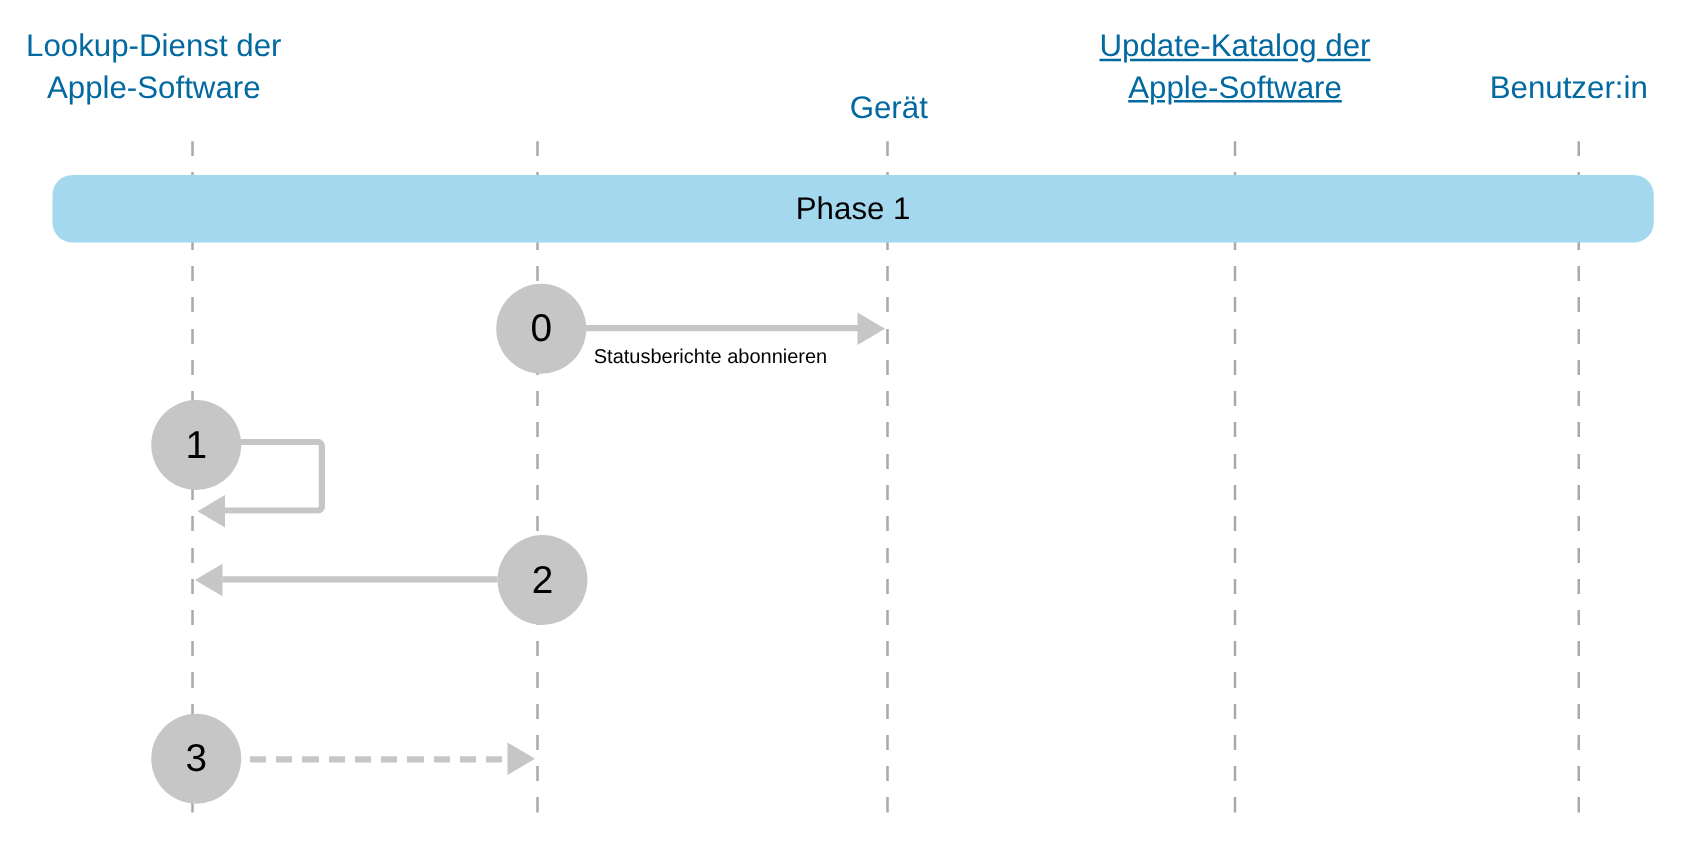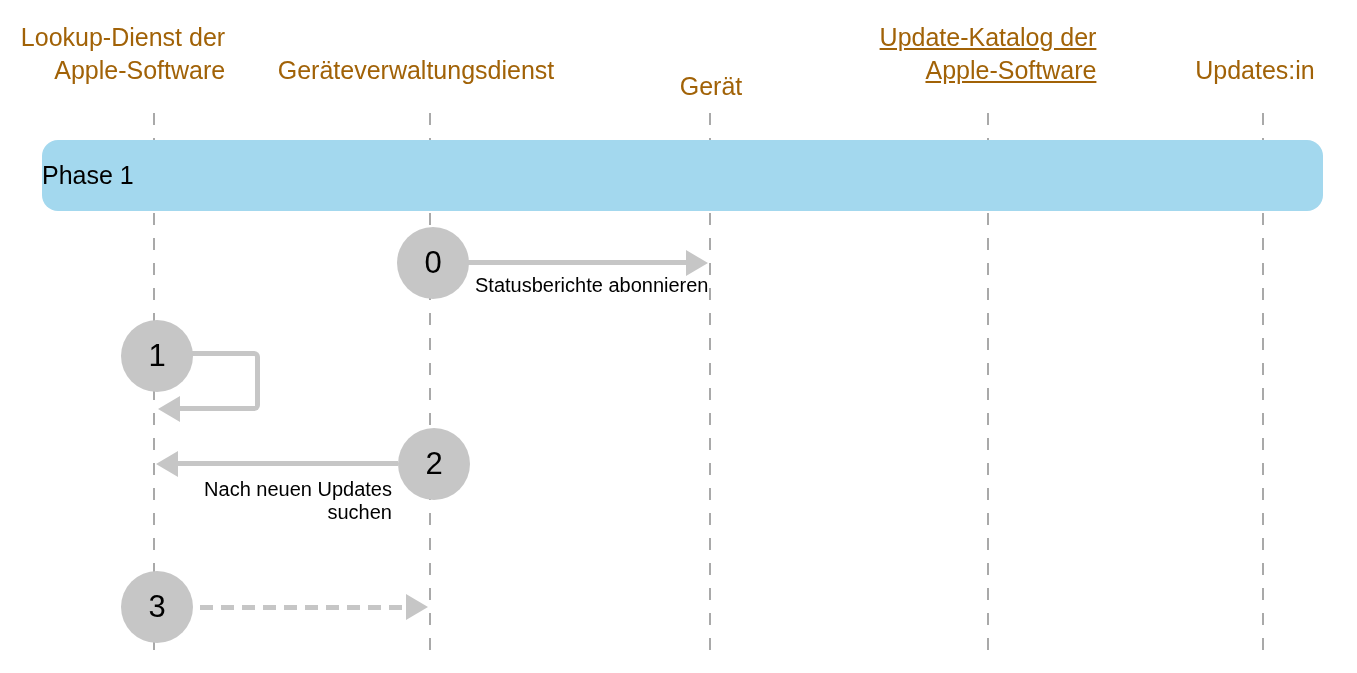--- a/index.html
+++ b/index.html
@@ -10,25 +10,25 @@
     background: #ffffff;
     font-family: "Liberation Sans", sans-serif;
     color: #000;
     overflow: hidden;
   }
 
   
   .ll-header {
     position: absolute;
     transform: translateX(-50%);
-    text-align: right;
+    text-align: center;
     font-size: 25px;
     line-height: 33px;
     white-space: pre-line;
-    color: #a16207;
+    color: #0369a1;
     z-index: 2;
   }
   .h-lookup  { left: 123px;  top: 21px; }
   .h-mdm     { left: 416px;  top: 54px; }
   .h-device  { left: 711px;  top: 70px; }
   .h-catalog { left: 988px;  top: 21px; text-decoration: underline; }
   .h-user    { left: 1255px; top: 54px; }
 
   
   .lifeline {
@@ -44,25 +44,26 @@
   .ll-3 { left: 709px; }
   .ll-4 { left: 987px; }
   .ll-5 { left: 1262px; }
 
   
   .phase-band {
     position: absolute;
     left: 42px;
     top: 140px;
     width: 1281px;
-    height: 71px;
+    height: 54px;
     background: #a3d8ee;
     border-radius: 16px;
     display: flex;
     align-items: center;
+    justify-content: center;
     z-index: 1;
   }
   .phase-band .phase-label {
     font-size: 25px;
     color: #000;
   }
 
   
   .step-circle {
     position: absolute;
@@ -125,43 +126,42 @@
   .head-right { border-left: 22px solid #c6c6c6; }
   .head-left  { border-right: 22px solid #c6c6c6; }
   .head-0 { left: 686px; top: 250px; }
   .head-1 { left: 158px; top: 396px; }
   .head-2 { left: 156px; top: 451px; }
   .head-3 { left: 406px; top: 594px; }
 
   
   .msg-label {
     position: absolute;
-    font-size: 20px;
+    font-size: 16px;
     line-height: 23px;
     white-space: pre-line;
     color: #000;
     z-index: 2;
   }
   .lbl-0 { left: 475px; top: 274px; }
   .lbl-1 { left: 198px; top: 296px; }
   .lbl-2 { left: 187px; top: 478px; width: 205px; text-align: right; }
   .lbl-3 { left: 198px; top: 615px; }
 </style>
 </head>
 <body>
 
 <div class="diagram">
 
   <div class="ll-header h-lookup">Lookup-Dienst der
 Apple-Software</div>
-  <div class="ll-header h-mdm">Geräteverwaltungsdienst</div>
   <div class="ll-header h-device">Gerät</div>
   <div class="ll-header h-catalog">Update-Katalog der
 Apple-Software</div>
-  <div class="ll-header h-user">Updates:in</div>
+  <div class="ll-header h-user">Benutzer:in</div>
 
   <div class="lifeline ll-1"></div>
   <div class="lifeline ll-2"></div>
   <div class="lifeline ll-3"></div>
   <div class="lifeline ll-4"></div>
   <div class="lifeline ll-5"></div>
 
   <div class="phase-band">
     <div class="phase-label">Phase 1</div>
   </div>
@@ -171,20 +171,18 @@
   <div class="step-circle s0">0</div>
   <div class="msg-label lbl-0">Statusberichte abonnieren</div>
 
   <div class="self-loop"></div>
   <div class="arrowhead head-left head-1"></div>
   <div class="step-circle s1">1</div>
 
   <div class="arrow-line line-2"></div>
   <div class="arrowhead head-left head-2"></div>
   <div class="step-circle s2">2</div>
-  <div class="msg-label lbl-2">Nach neuen Updates
-suchen</div>
 
   <div class="arrow-line-dashed line-3"></div>
   <div class="arrowhead head-right head-3"></div>
   <div class="step-circle s3">3</div>
 
 </div>
 
 </body></html>

